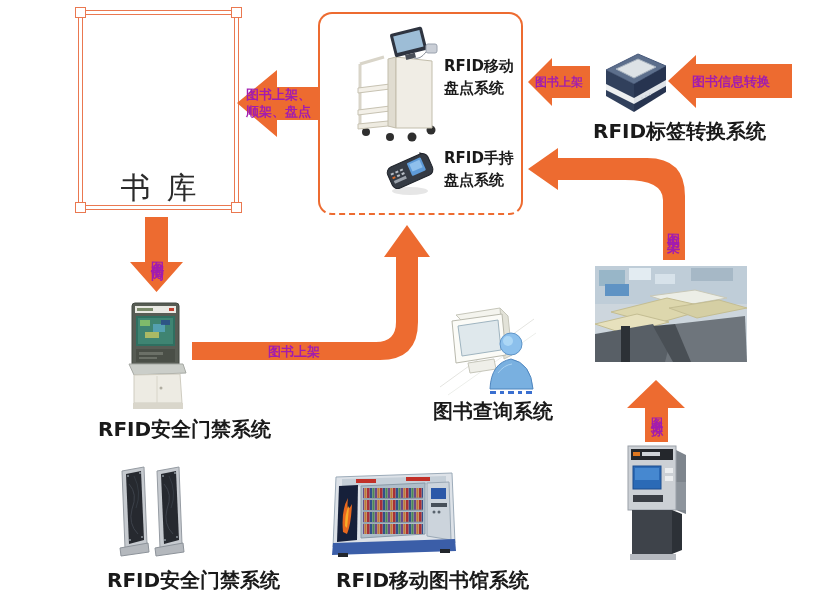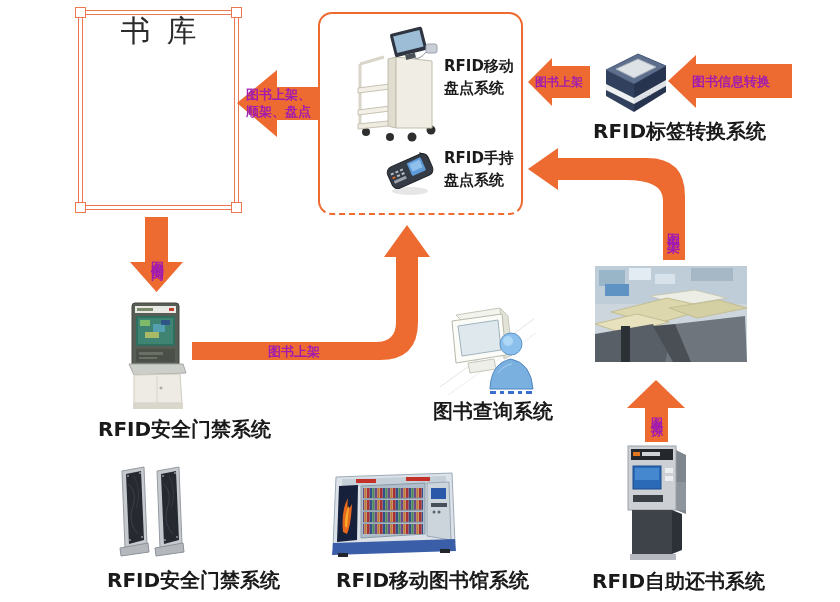--- a/index.html
+++ b/index.html
@@ -7,21 +7,21 @@
   body{font-family:"DejaVu Sans","Liberation Sans",sans-serif;}
   #stage{position:relative;width:840px;height:602px;background:#fff;overflow:hidden;}
   .abs{position:absolute;}
   .abs svg{display:block;width:100%;height:100%;}
   .arrow-shape{fill:var(--arrow);}
   .node-label{font-size:20px;font-weight:700;color:var(--label);text-align:center;line-height:1.2;white-space:nowrap;}
   .arrow-label{color:#a21caf;font-weight:700;font-size:13px;line-height:17px;text-align:center;white-space:nowrap;}
   .vtext{writing-mode:vertical-rl;text-orientation:upright;letter-spacing:2px;white-space:nowrap;}
   
   #stack{left:78px;top:10px;width:159px;height:198px;border:1px solid var(--frame);
-         display:flex;align-items:flex-start;justify-content:center;}
+         display:flex;align-items:flex-end;justify-content:center;}
   #stack .inner-frame{position:absolute;inset:3px;border:1px solid var(--frame);}
   .knot{position:absolute;width:9px;height:9px;background:#fff;border:1px solid var(--frame);}
   .knot.tl{left:-4px;top:-4px;} .knot.tr{right:-4px;top:-4px;}
   .knot.bl{left:-4px;bottom:-4px;} .knot.br{right:-4px;bottom:-4px;}
   #stack .stack-text{font-size:30px;color:#2b2b2b;letter-spacing:16px;text-indent:16px;position:relative;}
   
   #center-box{left:318px;top:12px;width:201px;height:199px;border:2px solid var(--arrow);
               border-bottom-style:dashed;border-radius:14px;}
   .twoline{font-size:15px;line-height:22px;font-weight:700;color:var(--label);white-space:nowrap;}
   .twoline span{display:block;}
@@ -215,21 +215,20 @@
       <rect x="13" y="24" width="28" height="23" fill="#2b6ab6" stroke="#1c4c8e"></rect>
       <rect x="15" y="26" width="24" height="12" fill="#4688d0"></rect>
       <rect x="45" y="26" width="8" height="5" fill="#eceef0"></rect>
       <rect x="45" y="34" width="8" height="5" fill="#eceef0"></rect>
       <rect x="13" y="53" width="30" height="7" fill="#3a3e45"></rect>
       <rect x="12" y="68" width="40" height="44" fill="#3e434a"></rect>
       <polygon points="52,68 62,72 62,108 52,112" fill="#2c3137"></polygon>
       <rect x="10" y="112" width="46" height="6" fill="#b6bac0"></rect>
     </svg>
   </div>
-  <div class="abs node-label" style="left:592px;top:569px;width:130px;">RFID自助还书系统</div>
 
   <div class="abs" style="left:438px;top:303px;width:100px;height:94px;">
     <svg viewBox="0 0 100 94">
       <line x1="2" y1="84" x2="96" y2="16" stroke="#e4e4e0"></line>
       <line x1="10" y1="92" x2="98" y2="30" stroke="#eceeea"></line>
       <polygon points="18,12 62,5 70,13 26,20" fill="#f4f4ee" stroke="#c6c6ba"></polygon>
       <polygon points="62,5 70,13 74,52 66,56" fill="#e2e2d8" stroke="#c6c6ba"></polygon>
       <polygon points="14,18 64,11 68,52 18,60" fill="#fbfbf7" stroke="#b9b9ad"></polygon>
       <polygon points="20,23 60,17 63,47 24,53" fill="#dfe8ec" stroke="#9fb4c0"></polygon>
       <polygon points="30,60 56,56 58,66 32,70" fill="#efefe9" stroke="#c6c6ba"></polygon>

